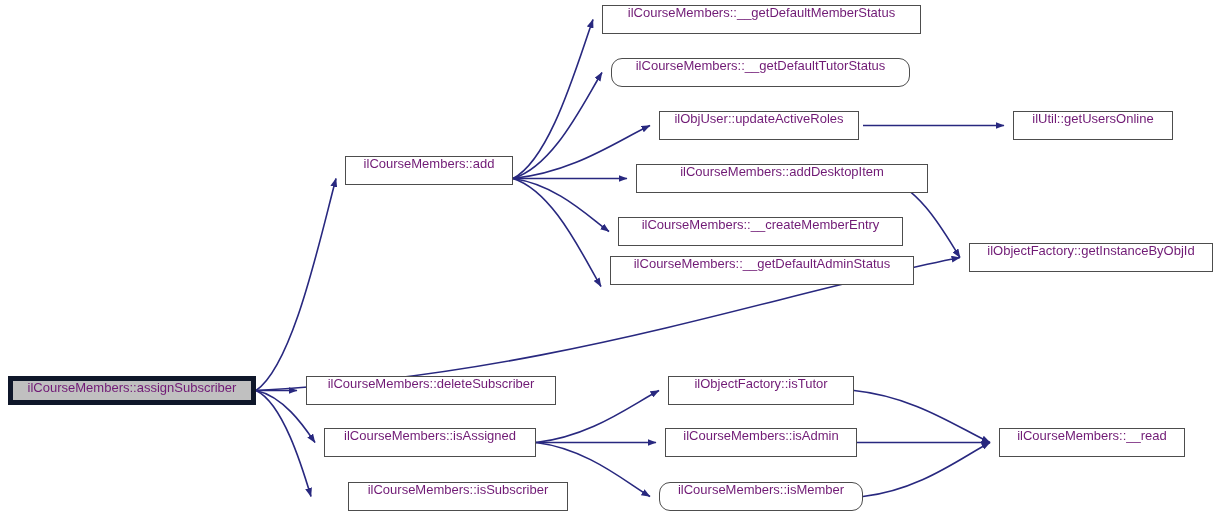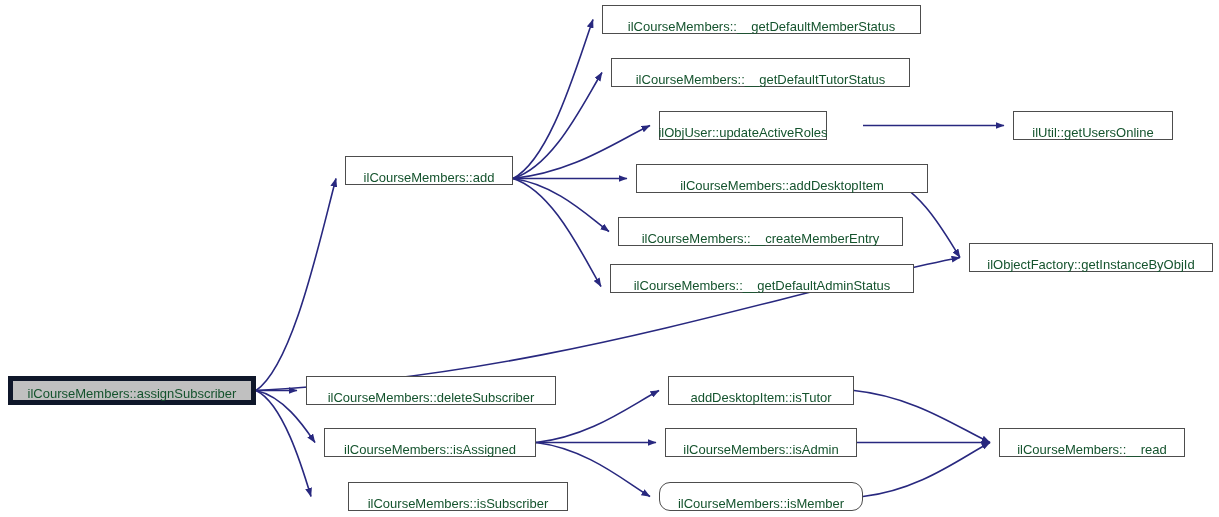--- a/index.html
+++ b/index.html
@@ -21,25 +21,25 @@
     top: 0;
     width: 1219px;
     height: 517px;
     pointer-events: none;
   }
   .node {
     position: absolute;
     box-sizing: border-box;
     border: 1px solid #4d4d4d;
     background: #ffffff;
-    color: #14532d;
+    color: #701a75;
     font-size: 13px;
     line-height: 1;
     display: flex;
-    align-items: flex-end;
+    align-items: flex-start;
     justify-content: center;
     white-space: nowrap;
     letter-spacing: 0px;
     z-index: 2;
   }
   .node.highlight {
     background: #c0c0c0;
     border: 5px solid #0f172a;
   }
   .node-label {
@@ -84,52 +84,52 @@
   <div id="node-layer">
       <div class="node highlight" style="left: 8px; top: 376px; width: 248px; height: 29px;">
         <span class="node-label">ilCourseMembers::assignSubscriber</span>
       </div>
       <div class="node" style="left: 345px; top: 156px; width: 168px; height: 29px;">
         <span class="node-label">ilCourseMembers::add</span>
       </div>
       <div class="node" style="left: 602px; top: 5px; width: 319px; height: 29px;">
         <span class="node-label">ilCourseMembers::__getDefaultMemberStatus</span>
       </div>
-      <div class="node" style="left: 611px; top: 58px; width: 299px; height: 29px;">
+      <div class="node" style="left: 611px; top: 58px; width: 299px; height: 29px; border-radius: 11px;">
         <span class="node-label">ilCourseMembers::__getDefaultTutorStatus</span>
       </div>
-      <div class="node" style="left: 659px; top: 111px; width: 168px; height: 29px;">
+      <div class="node" style="left: 659px; top: 111px; width: 200px; height: 29px;">
         <span class="node-label">ilObjUser::updateActiveRoles</span>
       </div>
       <div class="node" style="left: 636px; top: 164px; width: 292px; height: 29px;">
         <span class="node-label">ilCourseMembers::addDesktopItem</span>
       </div>
       <div class="node" style="left: 618px; top: 217px; width: 285px; height: 29px;">
         <span class="node-label">ilCourseMembers::__createMemberEntry</span>
       </div>
-      <div class="node" style="left: 610px; top: 264px; width: 304px; height: 29px;">
+      <div class="node" style="left: 610px; top: 256px; width: 304px; height: 29px;">
         <span class="node-label">ilCourseMembers::__getDefaultAdminStatus</span>
       </div>
       <div class="node" style="left: 1013px; top: 111px; width: 160px; height: 29px;">
         <span class="node-label">ilUtil::getUsersOnline</span>
       </div>
       <div class="node" style="left: 969px; top: 243px; width: 244px; height: 29px;">
         <span class="node-label">ilObjectFactory::getInstanceByObjId</span>
       </div>
       <div class="node" style="left: 306px; top: 376px; width: 250px; height: 29px;">
         <span class="node-label">ilCourseMembers::deleteSubscriber</span>
       </div>
       <div class="node" style="left: 324px; top: 428px; width: 212px; height: 29px;">
         <span class="node-label">ilCourseMembers::isAssigned</span>
       </div>
       <div class="node" style="left: 320px; top: 482px; width: 220px; height: 29px; margin-left: 28px;">
         <span class="node-label">ilCourseMembers::isSubscriber</span>
       </div>
       <div class="node" style="left: 668px; top: 376px; width: 186px; height: 29px;">
-        <span class="node-label">addDesktopItem::isTutor</span>
+        <span class="node-label">ilObjectFactory::isTutor</span>
       </div>
       <div class="node" style="left: 665px; top: 428px; width: 192px; height: 29px;">
         <span class="node-label">ilCourseMembers::isAdmin</span>
       </div>
       <div class="node" style="left: 659px; top: 482px; width: 204px; height: 29px; border-radius: 11px;">
         <span class="node-label">ilCourseMembers::isMember</span>
       </div>
       <div class="node" style="left: 999px; top: 428px; width: 186px; height: 29px;">
         <span class="node-label">ilCourseMembers::__read</span>
       </div>

